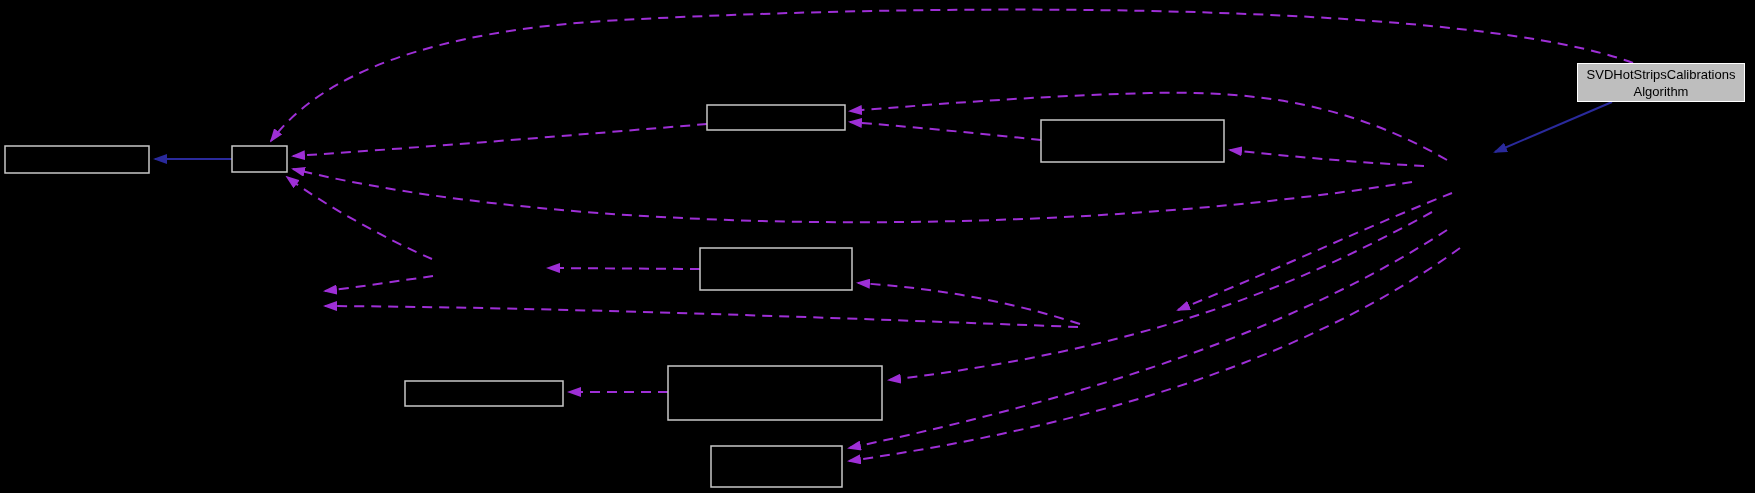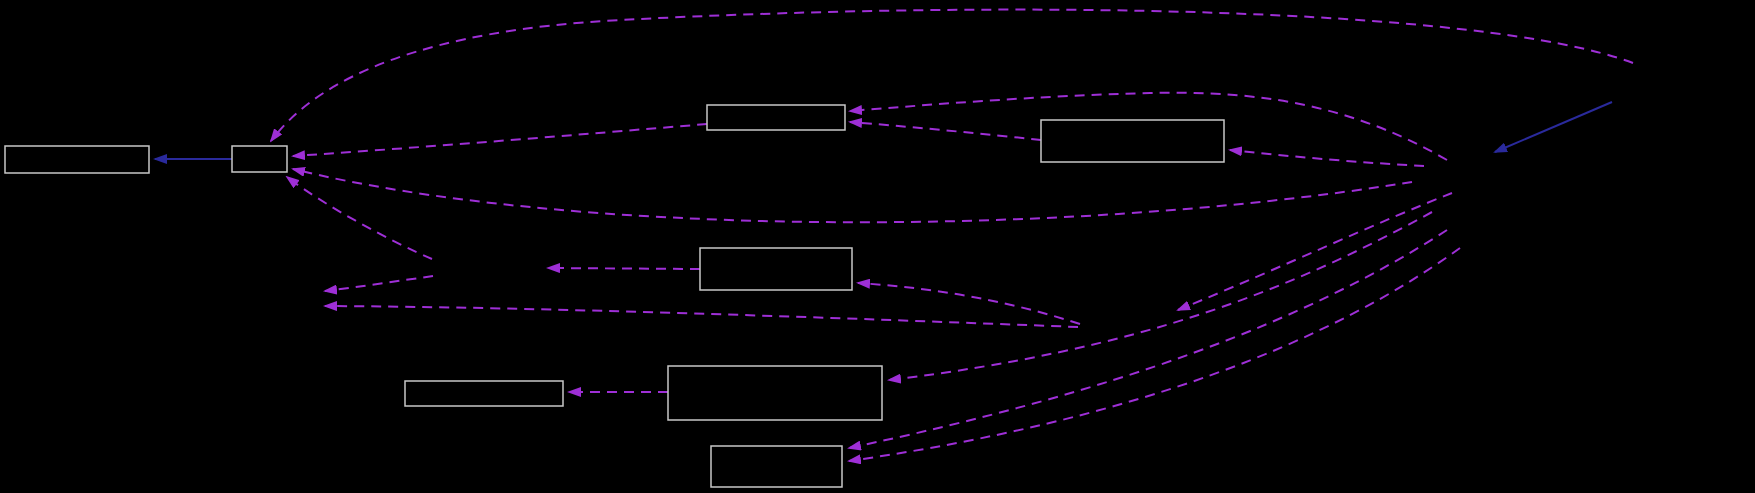--- a/index.html
+++ b/index.html
@@ -76,13 +76,17 @@
         <rect x="232" y="146" width="55" height="26" fill="none" stroke="#c8c8c8" stroke-width="1.5"></rect>
         <rect x="707" y="105" width="138" height="25" fill="none" stroke="#c8c8c8" stroke-width="1.5"></rect>
         <rect x="1041" y="120" width="183" height="42" fill="none" stroke="#c8c8c8" stroke-width="1.5"></rect>
         <rect x="700" y="248" width="152" height="42" fill="none" stroke="#c8c8c8" stroke-width="1.5"></rect>
         <rect x="405" y="381" width="158" height="25" fill="none" stroke="#c8c8c8" stroke-width="1.5"></rect>
         <rect x="668" y="366" width="214" height="54" fill="none" stroke="#c8c8c8" stroke-width="1.5"></rect>
         <rect x="711" y="446" width="131" height="41" fill="none" stroke="#c8c8c8" stroke-width="1.5"></rect>
       </g>
   </svg>
 
+  <div class="main-node">
+    <span>SVDHotStripsCalibrations</span>
+    <span>Algorithm</span>
+  </div>
 </div>
 
 </body></html>

